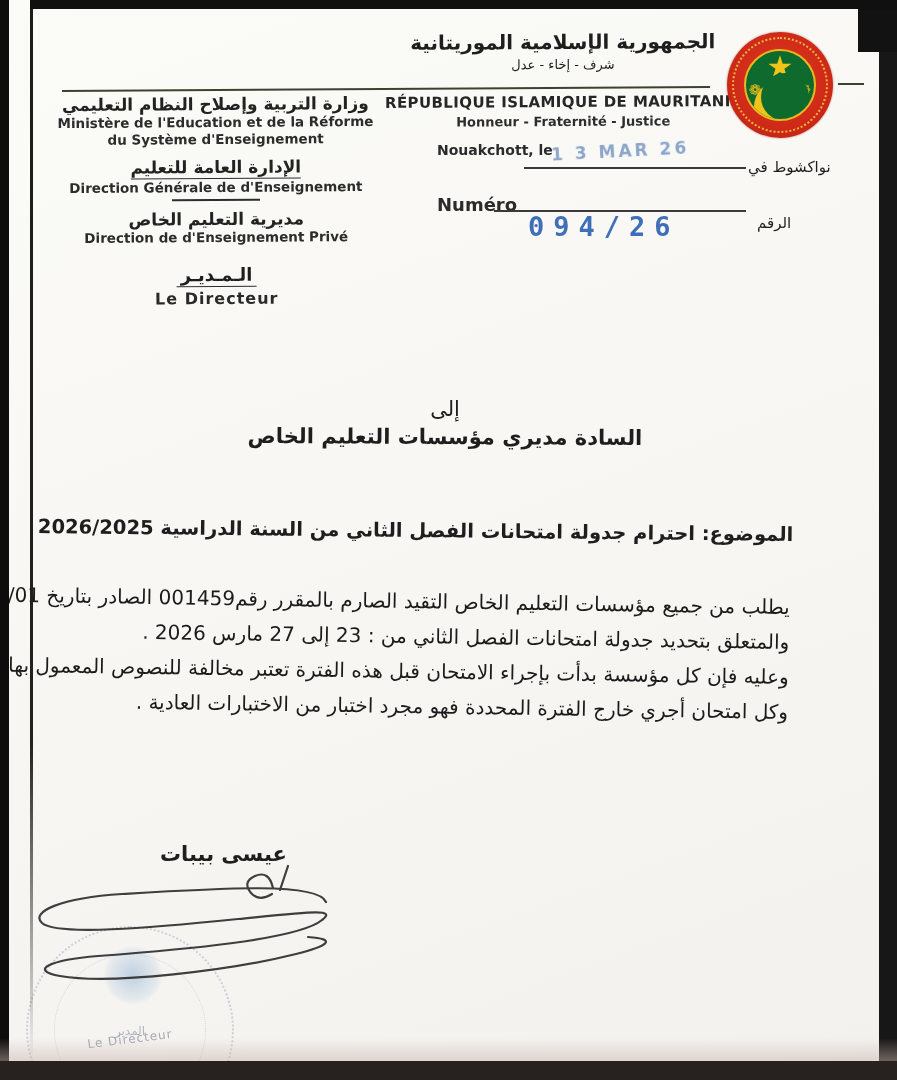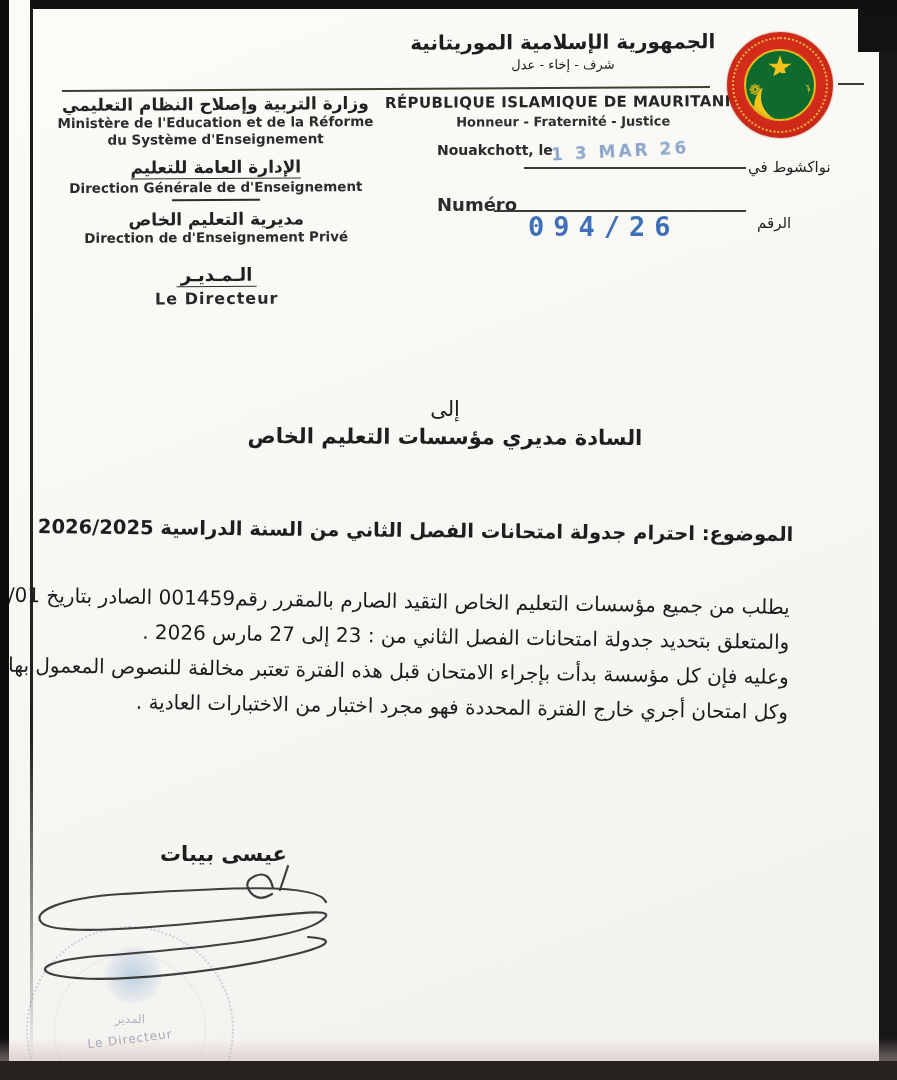--- a/index.html
+++ b/index.html
@@ -72,21 +72,21 @@
   .dist .d-last{font-size:15px;font-weight:bold;margin-top:2px;}
   
   .sig-name{position:absolute;left:126px;top:842px;font-size:21px;font-weight:bold;direction:rtl;margin-left:34px;}
   .sig-svg{position:absolute;left:26px;top:858px;z-index:20;}
   
   .stamp{position:absolute;left:26px;top:926px;width:208px;height:208px;border-radius:50%;
          border:2px dotted rgba(110,125,160,.30);z-index:10;}
   .stamp .ring2{position:absolute;inset:26px;border-radius:50%;border:1.5px dotted rgba(110,125,160,.26);}
   .stamp .blob{position:absolute;left:76px;top:18px;width:58px;height:58px;border-radius:50%;
          background:radial-gradient(circle,rgba(115,160,205,.42) 0%,rgba(115,160,205,.12) 60%,rgba(115,160,205,0) 75%);}
-  .stamp .s-ar{position:absolute;left:0;right:0;top:84px;text-align:center;font-size:12px;direction:rtl;color:rgba(95,105,135,.45);}
+  .stamp .s-ar{position:absolute;left:0;right:0;top:96px;text-align:center;font-size:12px;direction:rtl;color:rgba(95,105,135,.45);}
   .stamp .s-fr{position:absolute;left:0;right:0;top:104px;text-align:center;font-size:12px;color:rgba(90,100,130,.52);transform:rotate(-7deg);letter-spacing:1px;}
   .stamp .s-low{position:absolute;left:0;right:0;top:138px;text-align:center;font-size:10px;color:rgba(95,105,135,.35);transform:rotate(-5deg);}
 </style>
 </head>
 <body>
 
 <div class="scan">
   <div class="paper"></div>
 
   <div class="nat">

